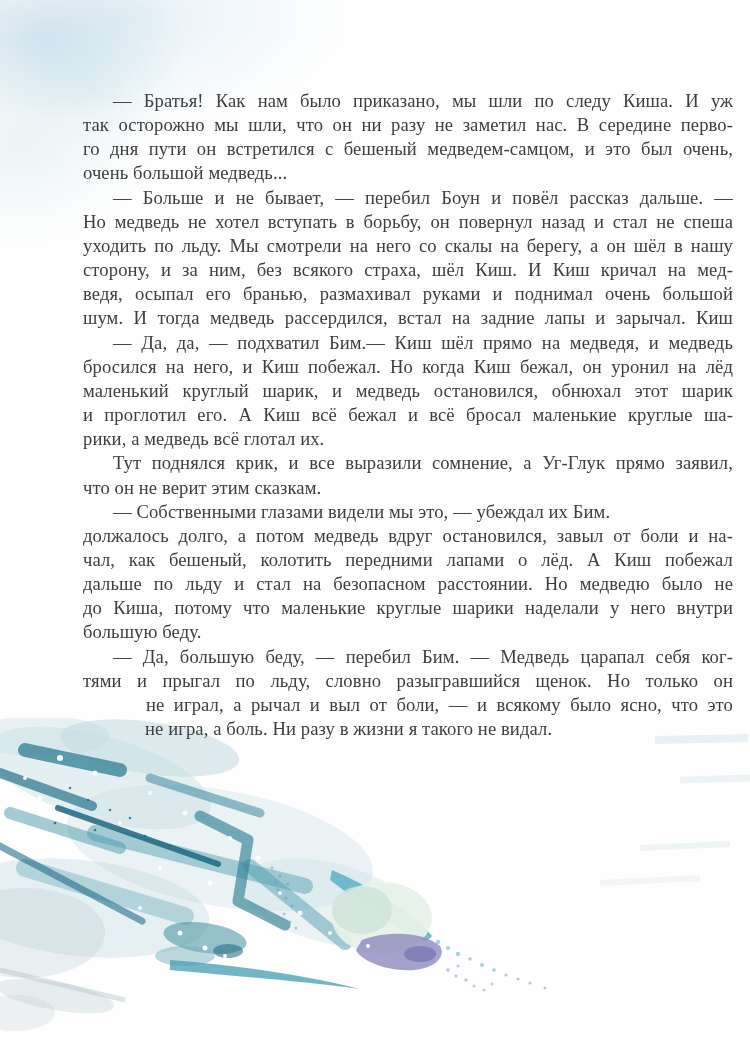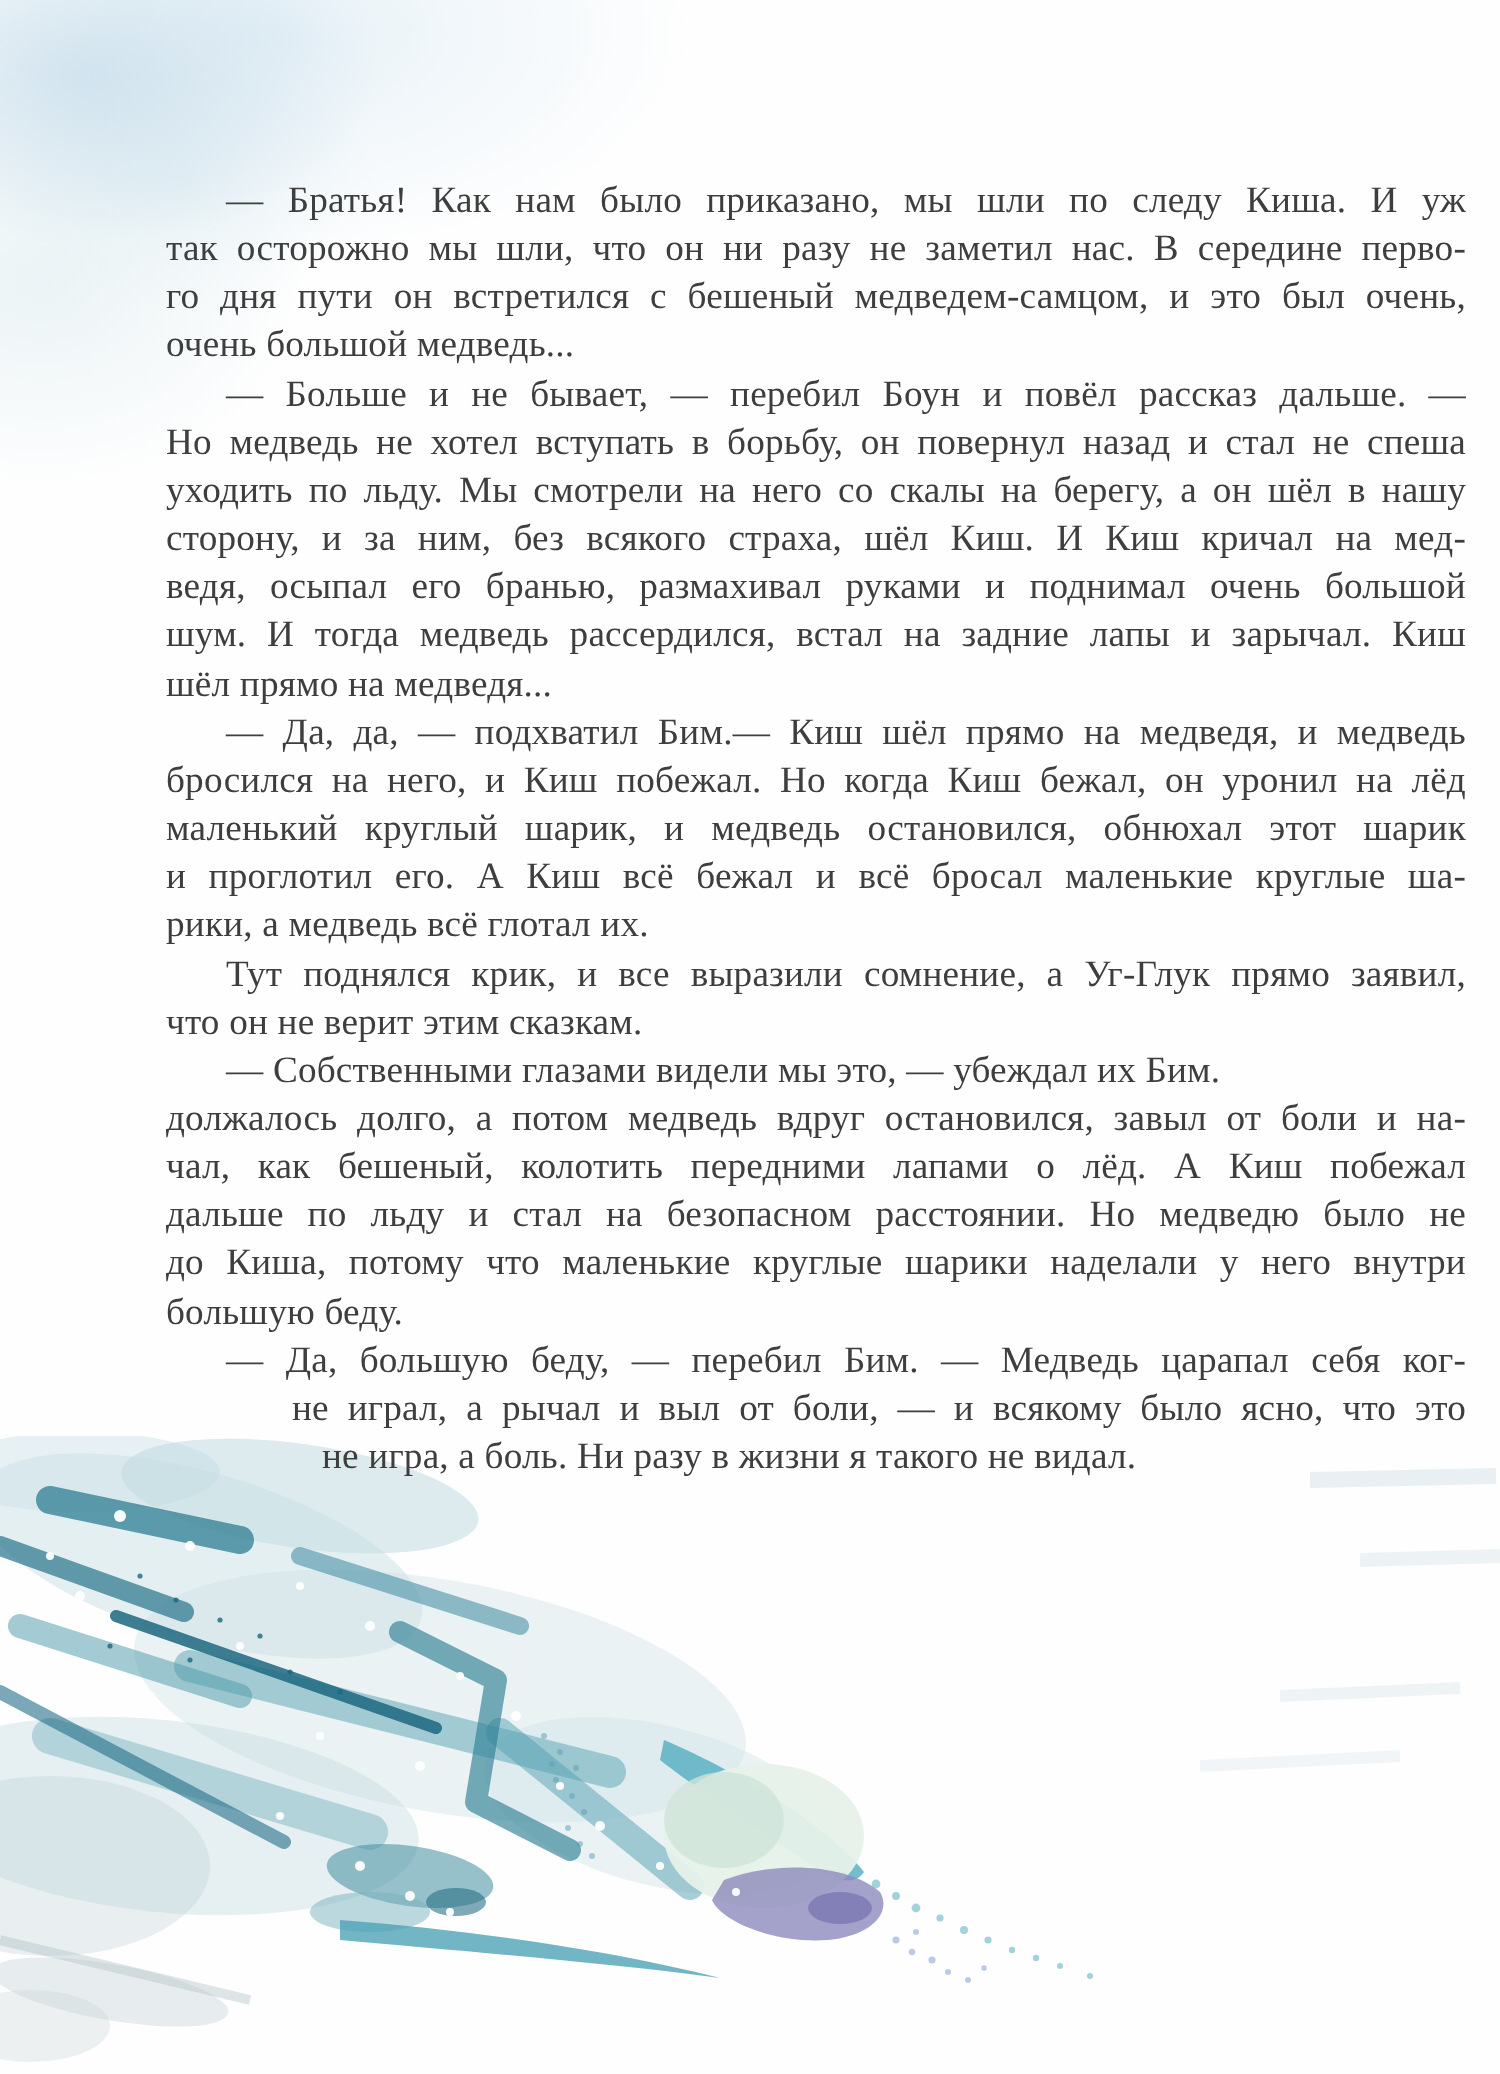--- a/index.html
+++ b/index.html
@@ -25,21 +25,21 @@
     color:#3e3e3e;
     font-size:18.6px;line-height:24.15px;
     z-index:2;
     letter-spacing:.1px;
   }
   .text-block p{margin:0;}
   .ln{text-align:justify;text-align-last:justify;}
   .first{text-indent:30px;}
   .last{text-align-last:left;}
   .ind1{margin-left:63px;}
-  .ind2{margin-left:78px;}
+  .ind2{margin-left:62px;}
   .illus{position:absolute;left:0;top:718px;z-index:1;}
 </style>
 </head>
 <body>
 
 <div class="page">
 
   <div class="wash-topleft"></div>
 
   <svg class="illus" width="750" height="319" viewBox="0 0 750 319" xmlns="http://www.w3.org/2000/svg">
@@ -163,21 +163,20 @@
       <span class="ln" style="display:block">го дня пути он встретился с бешеный медведем-самцом, и это был очень,</span>
       <span class="ln last" style="display:block">очень большой медведь...</span>
     </p>
     <p>
       <span class="ln first" style="display:block">— Больше и не бывает, — перебил Боун и повёл рассказ дальше. —</span>
       <span class="ln" style="display:block">Но медведь не хотел вступать в борьбу, он повернул назад и стал не спеша</span>
       <span class="ln" style="display:block">уходить по льду. Мы смотрели на него со скалы на берегу, а он шёл в нашу</span>
       <span class="ln" style="display:block">сторону, и за ним, без всякого страха, шёл Киш. И Киш кричал на мед-</span>
       <span class="ln" style="display:block">ведя, осыпал его бранью, размахивал руками и поднимал очень большой</span>
       <span class="ln" style="display:block">шум. И тогда медведь рассердился, встал на задние лапы и зарычал. Киш</span>
-      <span class="ln last" style="display:block">шёл прямо на медведя...</span>
     </p>
     <p>
       <span class="ln first" style="display:block">— Да, да, — подхватил Бим.— Киш шёл прямо на медведя, и медведь</span>
       <span class="ln" style="display:block">бросился на него, и Киш побежал. Но когда Киш бежал, он уронил на лёд</span>
       <span class="ln" style="display:block">маленький круглый шарик, и медведь остановился, обнюхал этот шарик</span>
       <span class="ln" style="display:block">и проглотил его. А Киш всё бежал и всё бросал маленькие круглые ша-</span>
       <span class="ln last" style="display:block">рики, а медведь всё глотал их.</span>
     </p>
     <p>
       <span class="ln first" style="display:block">Тут поднялся крик, и все выразили сомнение, а Уг-Глук прямо заявил,</span>
@@ -188,18 +187,19 @@
     </p>
     <p>
       <span class="ln" style="display:block">должалось долго, а потом медведь вдруг остановился, завыл от боли и на-</span>
       <span class="ln" style="display:block">чал, как бешеный, колотить передними лапами о лёд. А Киш побежал</span>
       <span class="ln" style="display:block">дальше по льду и стал на безопасном расстоянии. Но медведю было не</span>
       <span class="ln" style="display:block">до Киша, потому что маленькие круглые шарики наделали у него внутри</span>
       <span class="ln last" style="display:block">большую беду.</span>
     </p>
     <p>
       <span class="ln first" style="display:block">— Да, большую беду, — перебил Бим. — Медведь царапал себя ког-</span>
+      <span class="ln" style="display:block">тями и прыгал по льду, словно разыгравшийся щенок. Но только он</span>
       <span class="ln ind1" style="display:block">не играл, а рычал и выл от боли, — и всякому было ясно, что это</span>
       <span class="ln ind2 last" style="display:block">не игра, а боль. Ни разу в жизни я такого не видал.</span>
     </p>
   </main>
 
 </div>
 
 </body></html>

